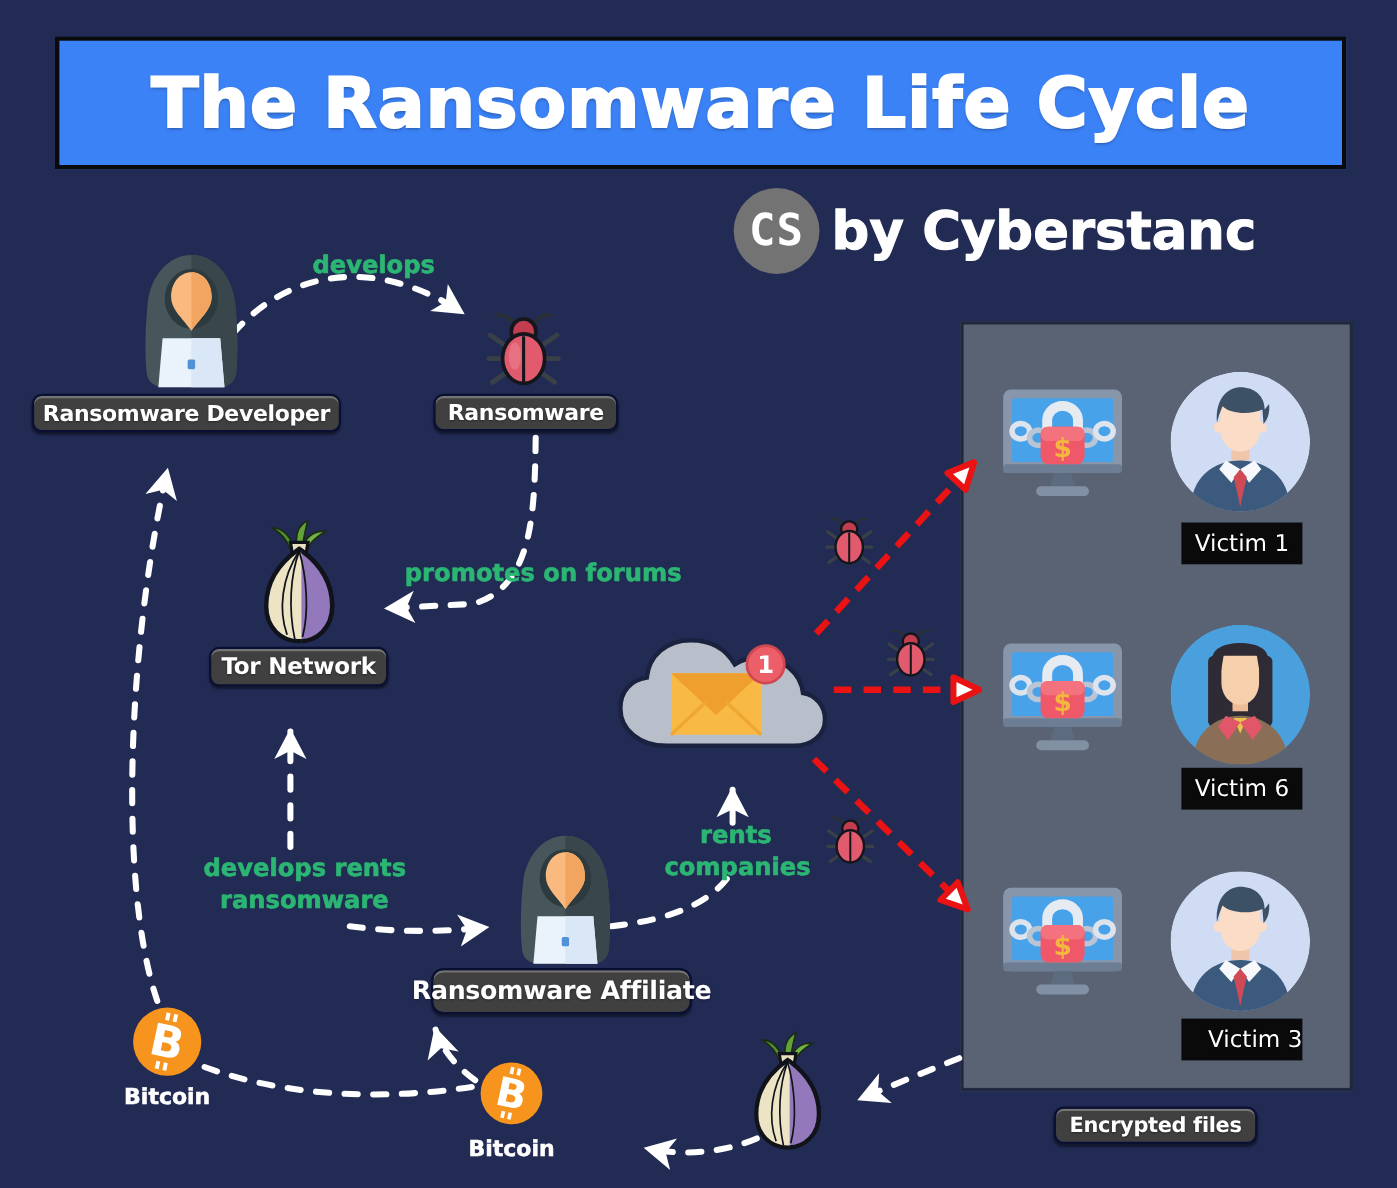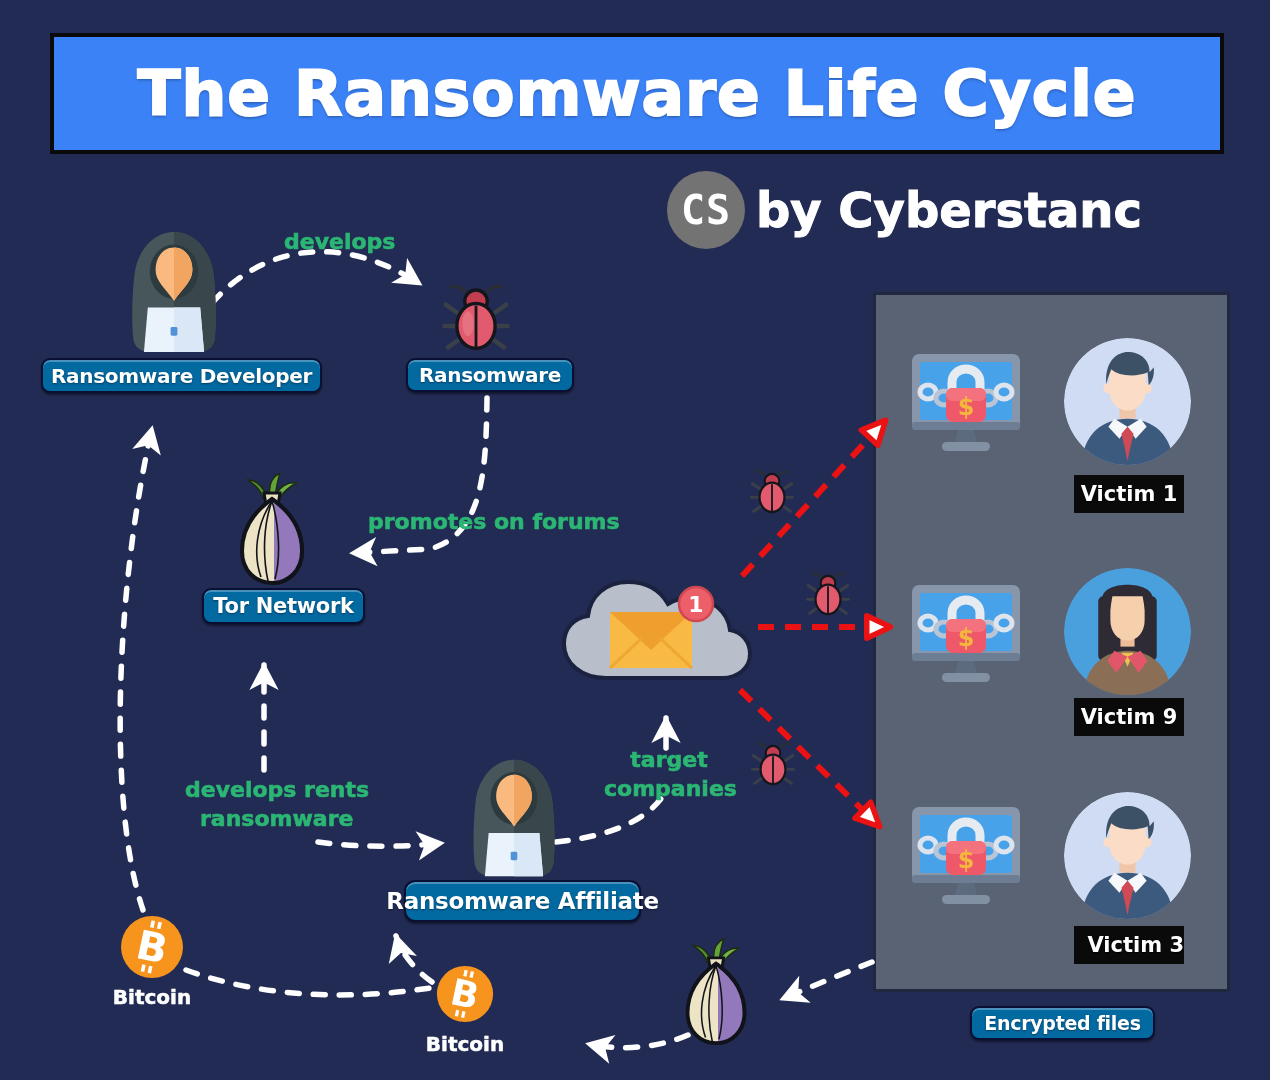--- a/index.html
+++ b/index.html
@@ -14,33 +14,33 @@
                 -webkit-text-stroke:2px #ffffff;text-shadow:0 2px 3px rgba(0,0,0,.35);white-space:nowrap;}
 
   
   .cs-logo{left:667px;top:171px;width:78px;height:78px;border-radius:50%;background:#737373;
            display:flex;align-items:center;justify-content:center;}
   .cs-logo span{color:#fff;font-family:"DejaVu Sans Mono",monospace;font-weight:bold;font-size:40px;letter-spacing:1px;}
   .byline{left:756px;top:180px;width:420px;height:60px;color:#fff;font-weight:bold;font-size:48px;
           -webkit-text-stroke:1px #fff;display:flex;align-items:center;white-space:nowrap;}
 
   
-  .label-blue{background:#0369a1;border:2px solid #0a1033;border-radius:9px;color:#fff;font-weight:bold;
+  .label-blue{background:#404040;border:2px solid #0a1033;border-radius:9px;color:#fff;font-weight:bold;
               display:flex;align-items:center;justify-content:center;box-sizing:border-box;
               box-shadow:inset 0 2px 0 rgba(255,255,255,.28),0 2px 2px rgba(0,0,0,.45);
-              text-shadow:0 1px 2px rgba(0,0,0,.4);white-space:nowrap;letter-spacing:-0.3px;margin-left:12px;}
+              text-shadow:0 1px 2px rgba(0,0,0,.4);white-space:nowrap;letter-spacing:-0.3px;}
 
   
   .green-text{color:#2bb673;font-weight:bold;font-size:22px;text-align:center;white-space:nowrap;
               -webkit-text-stroke:0.6px #2bb673;}
 
   
   .victims-panel{left:873px;top:292px;width:357px;height:700px;background:#5a6374;border:3px solid #20283f;
                  box-sizing:border-box;}
-  .victim-label{background:#0a0a0a;color:#fff;font-weight:bold;font-size:21px;display:flex;align-items:center;
+  .victim-label{background:#0a0a0a;color:#fff;font-weight:normal;font-size:21px;display:flex;align-items:center;
                 justify-content:center;text-shadow:0 1px 1px #000;}
 
   .white-label{color:#fff;font-weight:bold;font-size:20px;text-align:center;white-space:nowrap;
                -webkit-text-stroke:0.5px #fff;}
 
   svg{display:block;}
   .connectors{left:0;top:0;z-index:2;}
   .z1{z-index:1;} .z3{z-index:3;} .z4{z-index:4;}
 </style>
 </head>
@@ -159,21 +159,21 @@
 
   <svg class="abs z3" style="left:546px;top:566px;" width="214" height="126" viewBox="0 0 214 126">
     <path d="M60,112 C35,112 18,97 18,78 C18,62 28,52 42,50 C44,30 60,16 82,16 C100,16 114,24 122,38 C128,34 136,32 144,32 C166,32 182,46 184,64 C196,66 204,76 204,88 C204,102 192,112 176,112 Z" fill="#b8bfca" stroke="#1a2240" stroke-width="4"></path>
     <rect x="64" y="46" width="82" height="56" rx="3" fill="#f8b945"></rect>
     <polygon points="64,46 146,46 105,84" fill="#ef9f2e"></polygon>
     <path d="M64,102 L96,72 M146,102 L114,72" stroke="#efa733" stroke-width="3" fill="none"></path>
     <circle cx="150" cy="38" r="17" fill="#ec5f68" stroke="#cf4850" stroke-width="2.5"></circle>
     <text x="150" y="46" text-anchor="middle" font-size="22" font-weight="bold" fill="#ffffff">1</text>
   </svg>
 
-  <div class="abs green-text z3" style="left:619px;top:747px;width:100px;">target</div>
+  <div class="abs green-text z3" style="left:619px;top:747px;width:100px;">rents</div>
   <div class="abs green-text z3" style="left:604px;top:776px;width:130px;">companies</div>
 
   <svg class="abs z3" style="left:750px;top:468px;" width="44" height="47" viewBox="0 0 60 64">
     <g stroke="#2a2f36" stroke-width="3" fill="none" stroke-linecap="round">
         <path d="M22,12 C18,6 14,4 8,5"></path>
         <path d="M38,12 C42,6 46,4 52,5"></path>
       </g>
     <g stroke="#3a4048" stroke-width="4" stroke-linecap="round">
         <path d="M13,28 L3,21"></path>
         <path d="M12,40 L2,40"></path>
@@ -361,21 +361,21 @@
       <path d="M44,30 C46,18 80,18 82,30 C84,36 84,44 82,52 L78,28 C68,22 58,22 48,28 L44,52 C42,44 42,36 44,30 Z" fill="#2e2b35"></path>
       <rect x="34" y="28" width="11" height="64" rx="5" fill="#2e2b35"></rect>
       <rect x="81" y="28" width="11" height="64" rx="5" fill="#2e2b35"></rect>
       <path d="M20,126 C20,98 40,82 63,82 C86,82 106,98 106,126 Z" fill="#8a6e55"></path>
       <polygon points="57,84 69,84 63,98" fill="#ecc24f"></polygon>
       <polygon points="50,82 63,88 52,104 43,92" fill="#e2566a"></polygon>
       <polygon points="76,82 63,88 74,104 83,92" fill="#e2566a"></polygon>
     </g>
   </svg>
   <div class="abs victim-label z4" style="left:1074px;top:698px;width:110px;height:38px;">
-      <span>Victim 9</span>
+      <span>Victim 6</span>
     </div>
 
   <svg class="abs z3" style="left:908px;top:805px;" width="116" height="102" viewBox="0 0 116 102">
     <rect x="4" y="2" width="108" height="76" rx="7" fill="#8796ab"></rect>
     <rect x="12" y="10" width="92" height="58" rx="2" fill="#47a2ea"></rect>
     <rect x="4" y="70" width="108" height="8" rx="3" fill="#6c7d94"></rect>
     <path d="M50,78 L66,78 L69,90 L47,90 Z" fill="#5d6b7e"></path>
     <rect x="34" y="90" width="48" height="9" rx="4.5" fill="#8290a4"></rect>
     <g fill="none" stroke-width="5">
       <ellipse cx="20" cy="40" rx="8" ry="7" stroke="#dde4ee"></ellipse>

